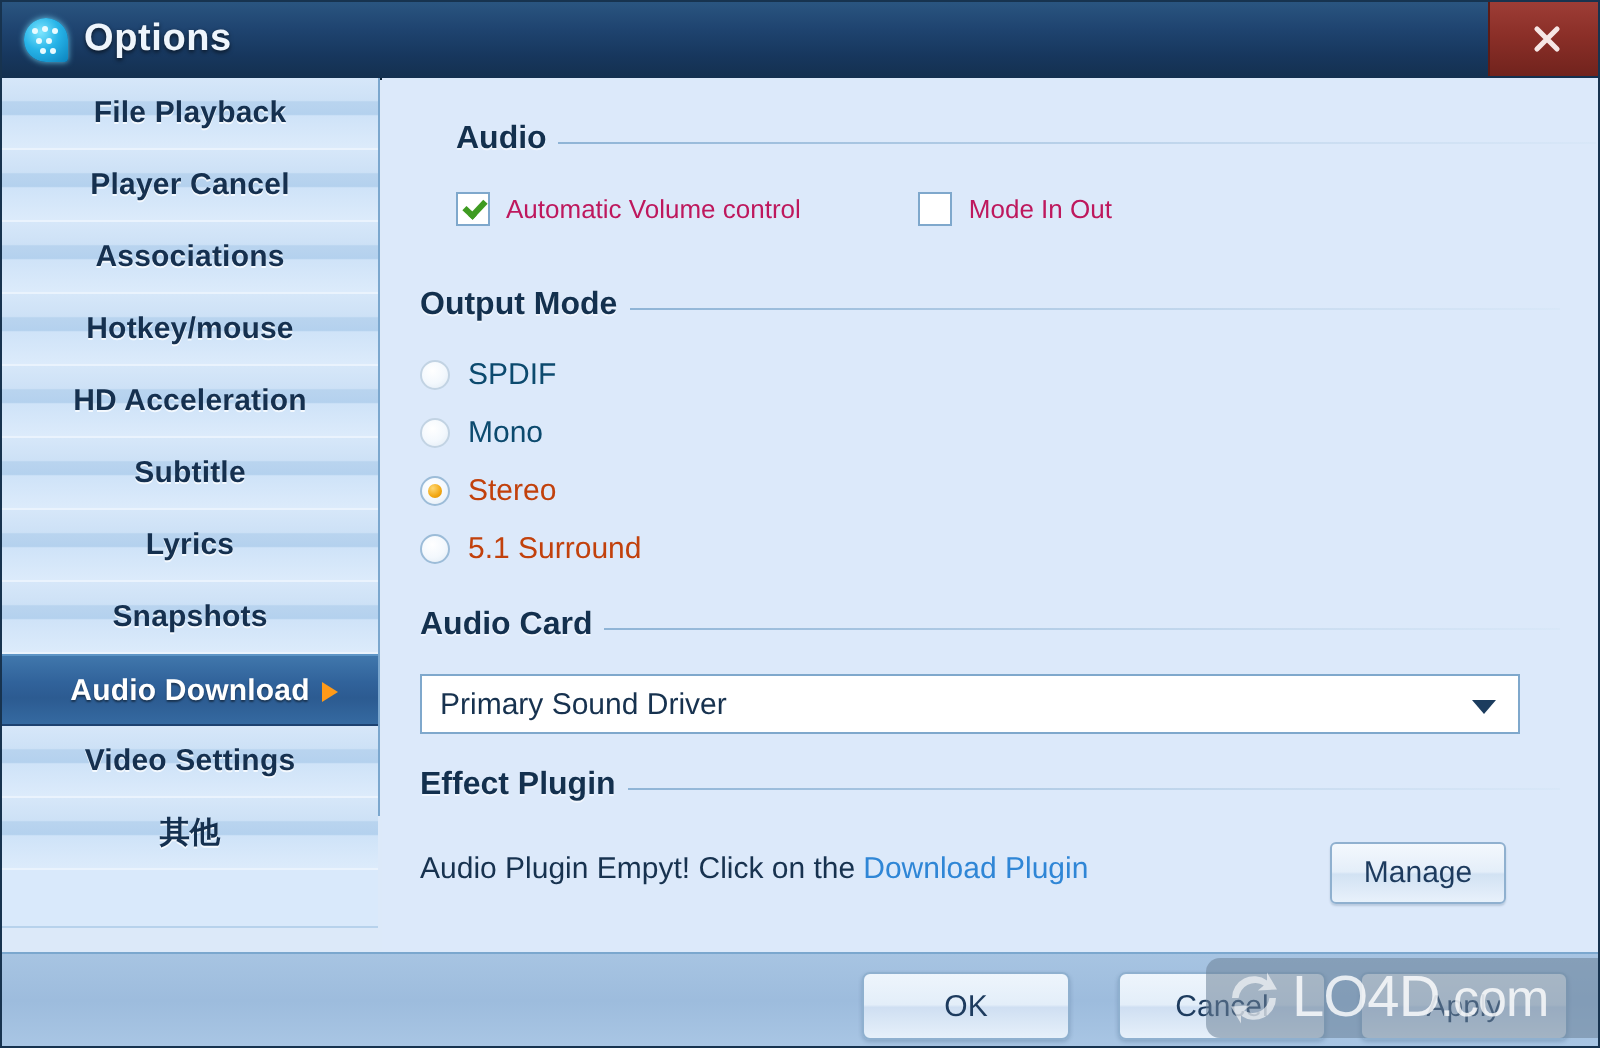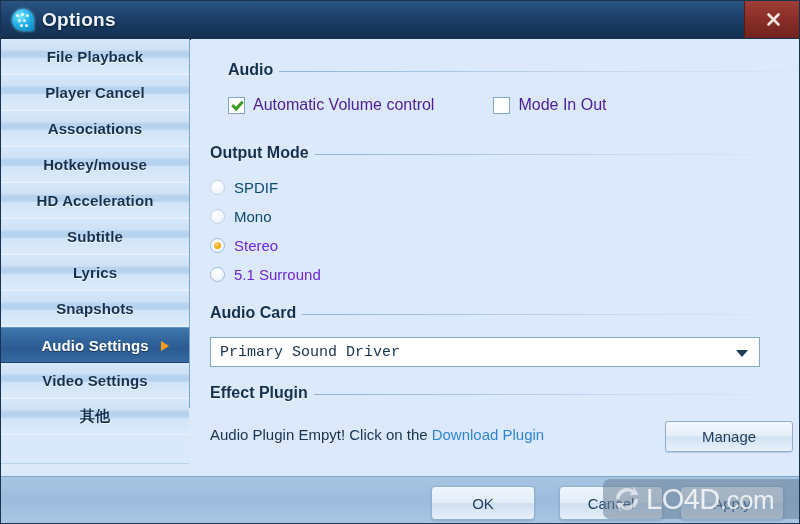--- a/index.html
+++ b/index.html
@@ -116,33 +116,33 @@
   .cb{
     width:17px;height:17px;box-sizing:border-box;
     background:#ffffff;border:1px solid #7fa8cc;
     display:inline-block;position:relative;cursor:pointer;flex:0 0 auto;
   }
   .cb.on::after{
     content:"";position:absolute;left:3px;top:3px;
     width:8px;height:4px;border-left:3px solid #3f9b21;border-bottom:3px solid #3f9b21;
     transform:rotate(-47deg);
   }
-  .cb-lbl{font-size:16px;color:#4c1d95;margin-left:8px;white-space:nowrap;}
+  .cb-lbl{font-size:13px;color:#be185d;margin-left:8px;white-space:nowrap;}
   
   .rb{
     width:15px;height:15px;border-radius:50%;box-sizing:border-box;
     background:radial-gradient(circle at 40% 33%,#ffffff 0%,#f3f8fd 55%,#dfeaf4 100%);
     border:1px solid #9cbcd8;position:relative;cursor:pointer;flex:0 0 auto;
   }
   .rb.on::after{
     content:"";position:absolute;left:3px;top:3px;width:7px;height:7px;border-radius:50%;
     background:radial-gradient(circle at 35% 30%,#ffd873 0%,#f2a712 60%,#d98c05 100%);
   }
   .rb-row{display:flex;align-items:center;height:20px;margin-bottom:9px;cursor:pointer;}
-  .rb-lbl{font-size:15px;margin-left:9px;color:#6d28d9;white-space:nowrap;}
+  .rb-lbl{font-size:15px;margin-left:9px;color:#c2410c;white-space:nowrap;}
   .rb-row.dim .rb-lbl{color:#0c4a6e;font-weight:normal;}
   .rb-row.dim .rb{border-color:#c2d3e3;}
   
   .select{
     width:550px;height:30px;box-sizing:border-box;
     background:#ffffff;border:1px solid #7fa8cc;
     display:flex;align-items:center;cursor:pointer;
     position:relative;
   }
   .select .val{font-size:15px;color:#17324f;margin-left:9px;}
@@ -157,21 +157,21 @@
   .plugin-link{font-size:15px;color:#2f86d6;white-space:nowrap;cursor:pointer;margin-left:4px;}
   .btn{
     box-sizing:border-box;
     border:1px solid #8fb0cf;border-radius:3px;
     background:linear-gradient(to bottom,#f3f8fd 0%,#e4eef9 48%,#d2e2f3 52%,#e8f1fb 100%);
     display:flex;align-items:center;justify-content:center;
     cursor:pointer;
     box-shadow:0 1px 1px rgba(30,60,95,.18);
   }
   .btn span{font-size:15px;color:#1d3b5e;}
-  .manage-btn{position:absolute;left:455px;top:0;width:128px;height:31px;}
+  .manage-btn{position:absolute;left:455px;top:0;width:88px;height:31px;}
   
   .footer{
     position:absolute;left:0;top:475px;width:798px;height:47px;
     background:linear-gradient(to bottom,#a7c4e2 0%,#9dbcdd 50%,#a9c6e4 100%);
     border-top:1px solid #7ba7ce;
   }
   .foot-btn{
     position:absolute;top:9px;width:102px;height:32px;border-radius:4px;
     border:1px solid #8fb0cf;
     background:linear-gradient(to bottom,#eef5fc 0%,#e3eef9 48%,#cfdff2 52%,#e6f0fa 100%);
@@ -244,21 +244,21 @@
       <div class="side-item">
         <span>Subtitle</span>
       </div>
       <div class="side-item">
         <span>Lyrics</span>
       </div>
       <div class="side-item">
         <span>Snapshots</span>
       </div>
       <div class="side-item selected">
-        <span>Audio Settings</span>
+        <span>Audio Download</span>
         <div class="side-arrow"></div>
       </div>
       <div class="side-item">
         <span>Video Settings</span>
       </div>
       <div class="side-item">
         <span>其他</span>
       </div>
       <div class="side-filler"></div>
     </div>
@@ -301,21 +301,21 @@
             <div class="rb-lbl">5.1 Surround</div>
           </div>
         </div>
       </div>
 
       <div class="sect" style="left:19px;top:265px;width:570px;">
         <div class="sect-head">
           <div class="lbl">Audio Card</div>
           <div class="rule"></div>
         </div>
-        <div class="select" style="margin-top:15px;font-family:Liberation Mono, monospace;">
+        <div class="select" style="margin-top:15px;">
           <div class="val">Primary Sound Driver</div>
           <div class="caret"></div>
         </div>
       </div>
 
       <div class="sect" style="left:19px;top:345px;width:570px;">
         <div class="sect-head">
           <div class="lbl">Effect Plugin</div>
           <div class="rule"></div>
         </div>

